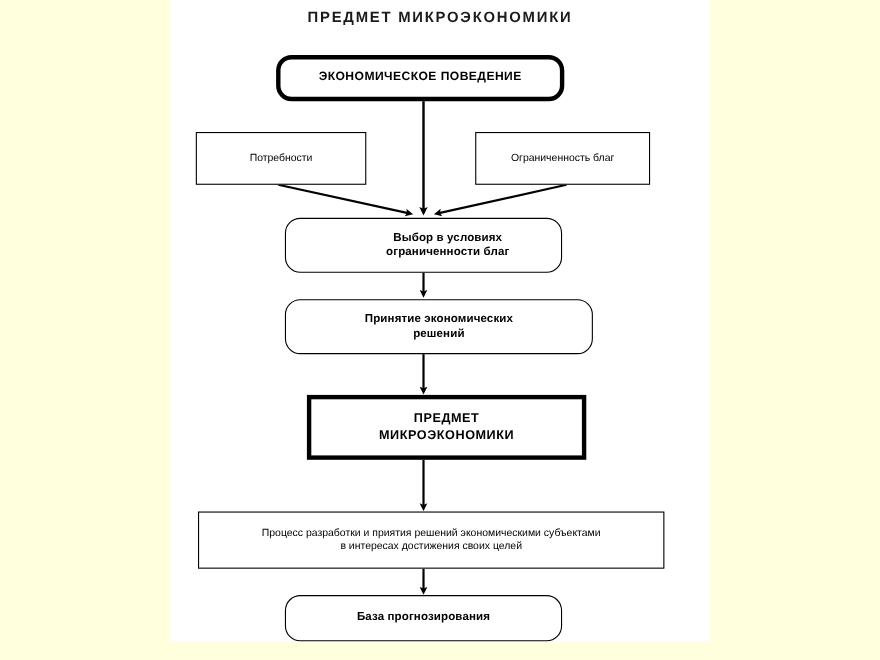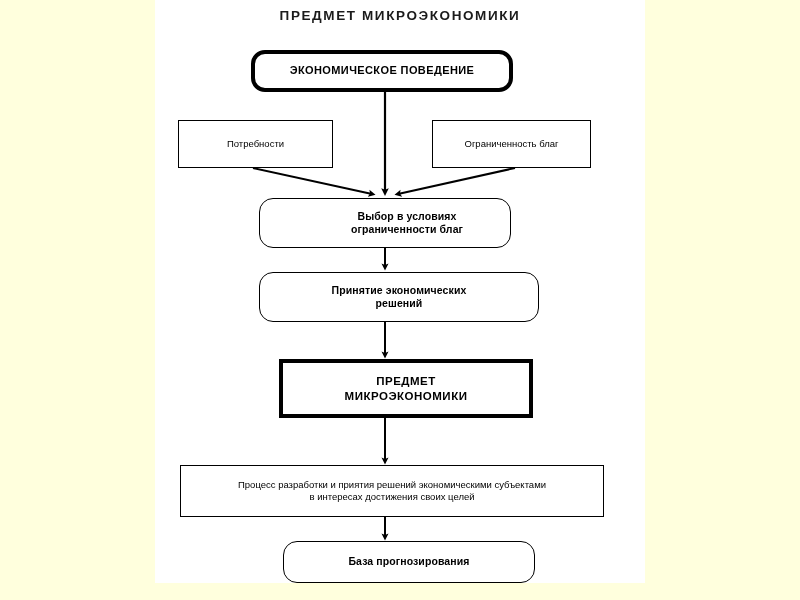--- a/index.html
+++ b/index.html
@@ -103,21 +103,21 @@
   }
 
   
   #node-behavior   { left: 251px; top: 50px;  width: 262px; height: 42px; }
   #node-needs      { left: 178px; top: 120px; width: 155px; height: 48px; }
   #node-scarcity   { left: 432px; top: 120px; width: 159px; height: 48px; }
   #node-choice     { left: 259px; top: 198px; width: 252px; height: 50px; padding-left: 44px; }
   #node-decisions  { left: 259px; top: 272px; width: 280px; height: 50px; }
   #node-subject    { left: 279px; top: 359px; width: 254px; height: 59px; }
   #node-process    { left: 180px; top: 465px; width: 424px; height: 52px; }
-  #node-forecast   { left: 259px; top: 541px; width: 252px; height: 42px; margin-left: 24px; }
+  #node-forecast   { left: 259px; top: 541px; width: 252px; height: 42px; }
 </style>
 </head>
 <body>
 
 <div id="slide">
 
   <div id="canvas"></div>
 
   <div id="page-title">ПРЕДМЕТ  МИКРОЭКОНОМИКИ</div>
 

